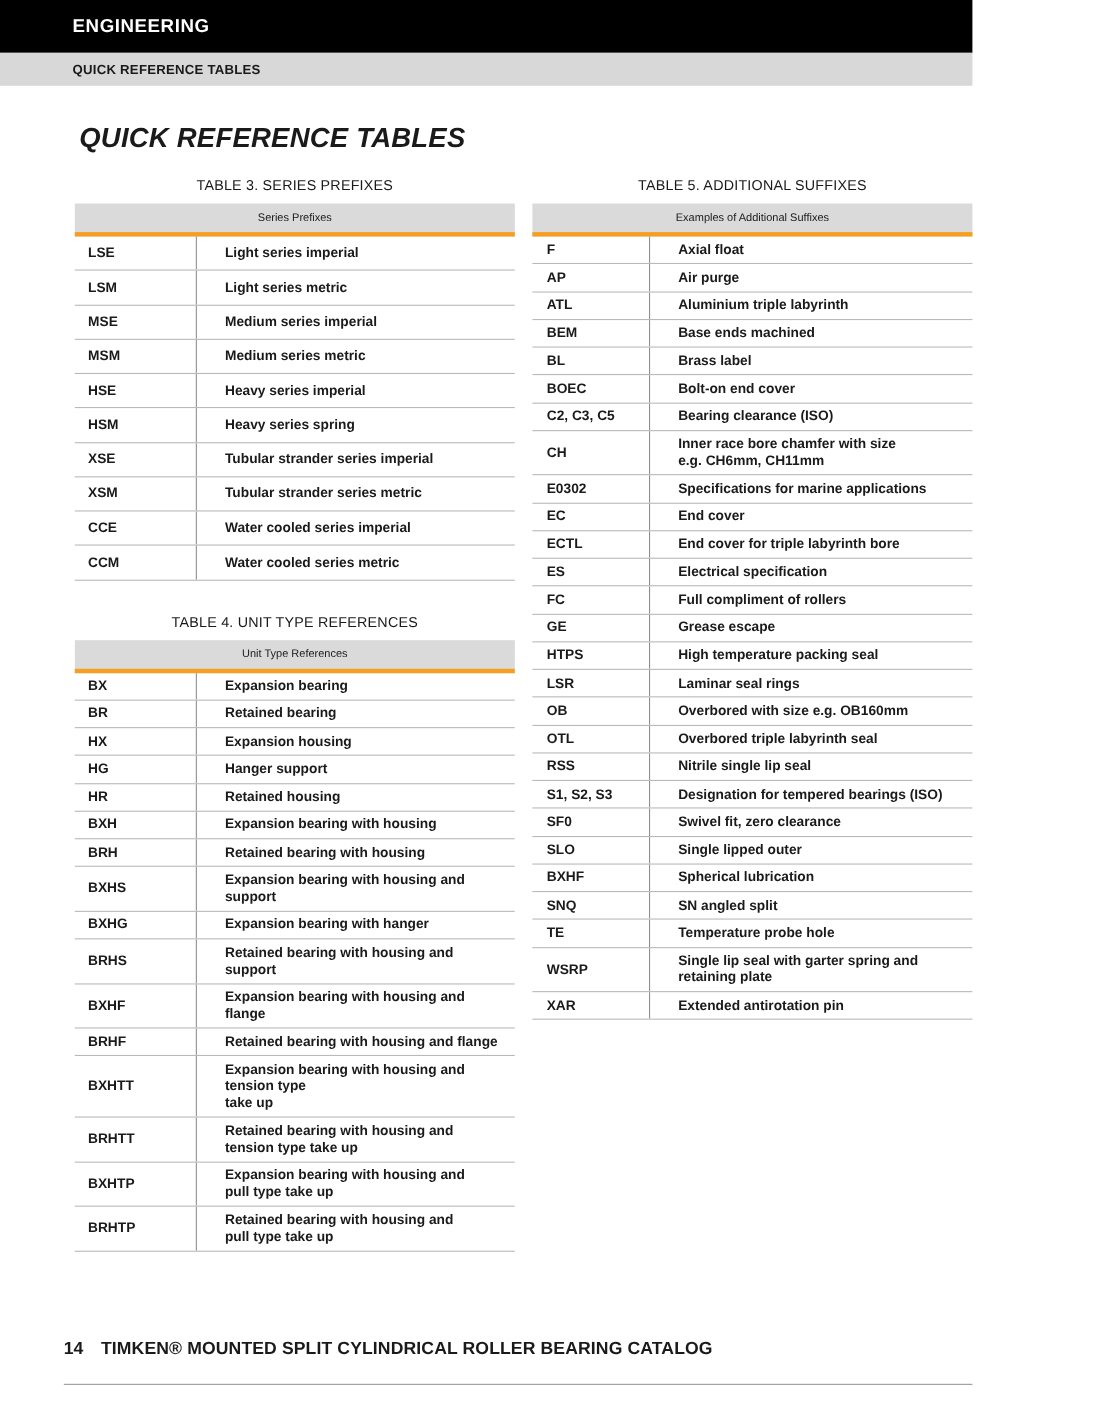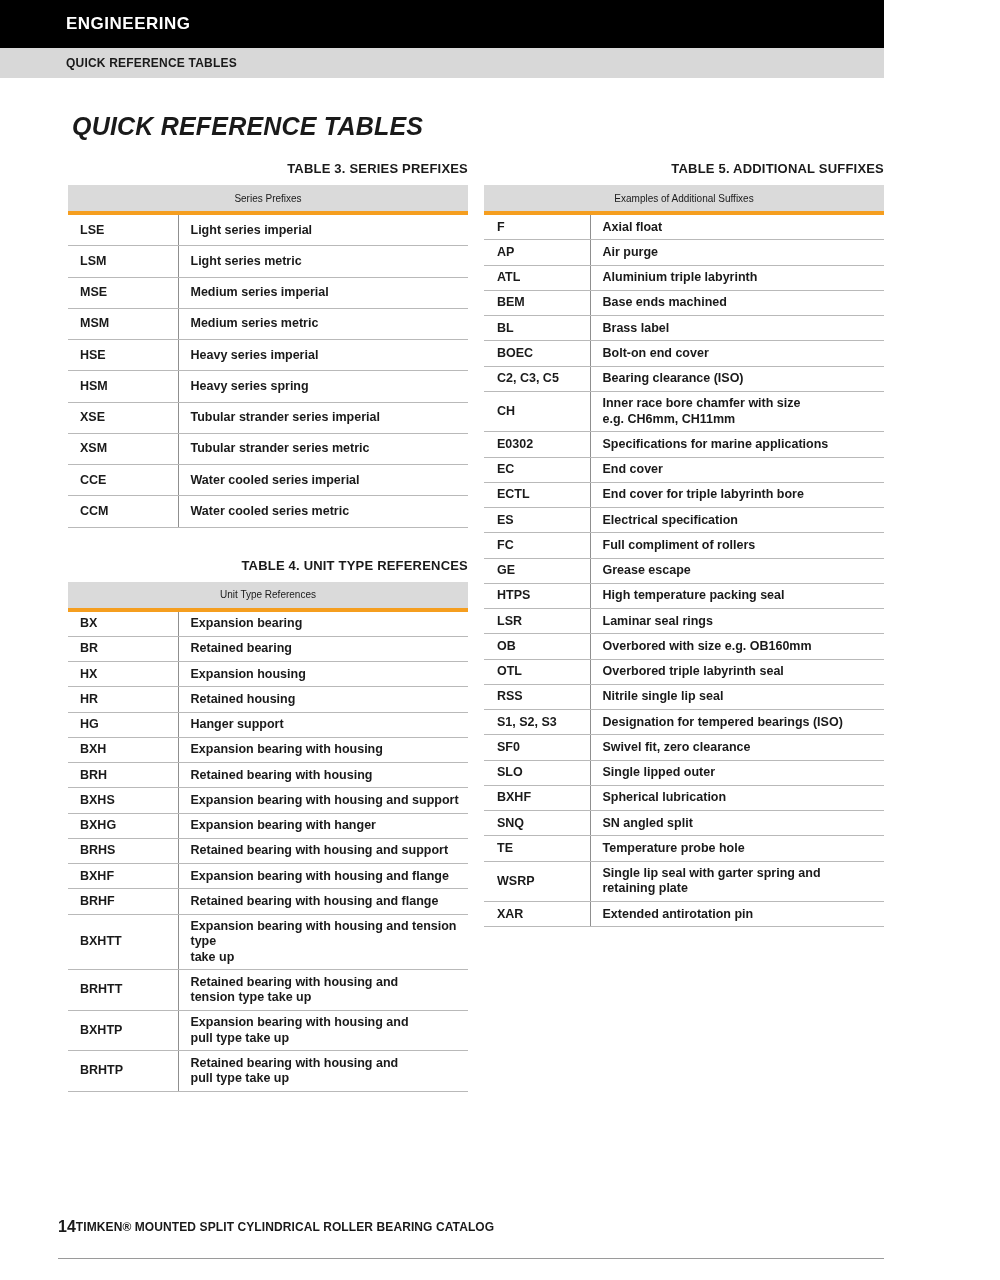--- a/index.html
+++ b/index.html
@@ -18,39 +18,39 @@
     display:flex; align-items:center; padding-left:66px;
   }
   .subbar span { font-size:12px; font-weight:bold; letter-spacing:0.2px; }
   h1.page-title {
     margin:34px 0 0 72px; font-size:25px; font-style:italic; font-weight:bold;
     letter-spacing:0.2px;
   }
   .columns { display:flex; padding-left:68px; gap:16px; align-items:flex-start; }
   .col { width:400px; }
   .table-block h2 {
-    font-size:13px; font-weight:bold; text-align:right;
+    font-size:13px; font-weight:normal; text-align:center;
     margin-top:20px; margin-bottom:9px; letter-spacing:0.2px;
   }
   .table-block.second h2 { margin-top:30px; }
   .band {
     height:30px; background:var(--band-gray,#dadada);
     display:flex; align-items:center; justify-content:center;
     font-size:10px; border-bottom:4px solid var(--accent-orange,#f59e1f);
   }
   table { width:100%; border-collapse:collapse; font-size:12.5px; line-height:1.22; table-layout:fixed;font-weight:bold; }
   td { border-bottom:1px solid #b9b9b9; vertical-align:middle; }
   td.code { width:110px; padding-left:12px; }
-  td.desc { border-left:1px solid #8f8f8f; padding-left:12px; padding-right:8px; white-space:pre-line; }
+  td.desc { border-left:1px solid #8f8f8f; padding-left:26px; padding-right:8px; white-space:pre-line; }
   .t3 td { padding-top:7.5px; padding-bottom:7.5px; }
   .t4 td, .t5 td { padding-top:4.5px; padding-bottom:4.5px; }
   .t5 td.code { width:106px; padding-left:13px; }
-  footer { position:absolute; left:58px; top:1218px; display:flex; align-items:center; gap:0; }
+  footer { position:absolute; left:58px; top:1218px; display:flex; align-items:flex-end; gap:16px; }
   .pagenum { font-size:16px; font-weight:bold; }
-  .cat { font-size:12px; font-weight:bold; letter-spacing:0.1px; }
+  .cat { font-size:16px; font-weight:bold; letter-spacing:0.1px; }
   .footer-rule { position:absolute; left:58px; top:1258px; width:826px; height:1px; background:#9a9a9a; }
 </style>
 </head>
 <body>
 
 <div class="page">
 
   <header class="topbar">
     <span>ENGINEERING</span>
   </header>
@@ -129,26 +129,26 @@
               </tr>
               <tr>
                 <td class="code">BR</td>
                 <td class="desc">Retained bearing</td>
               </tr>
               <tr>
                 <td class="code">HX</td>
                 <td class="desc">Expansion housing</td>
               </tr>
               <tr>
+                <td class="code">HG</td>
+                <td class="desc">Hanger support</td>
+              </tr>
+              <tr>
                 <td class="code">HR</td>
                 <td class="desc">Retained housing</td>
-              </tr>
-              <tr>
-                <td class="code">HG</td>
-                <td class="desc">Hanger support</td>
               </tr>
               <tr>
                 <td class="code">BXH</td>
                 <td class="desc">Expansion bearing with housing</td>
               </tr>
               <tr>
                 <td class="code">BRH</td>
                 <td class="desc">Retained bearing with housing</td>
               </tr>
               <tr>

